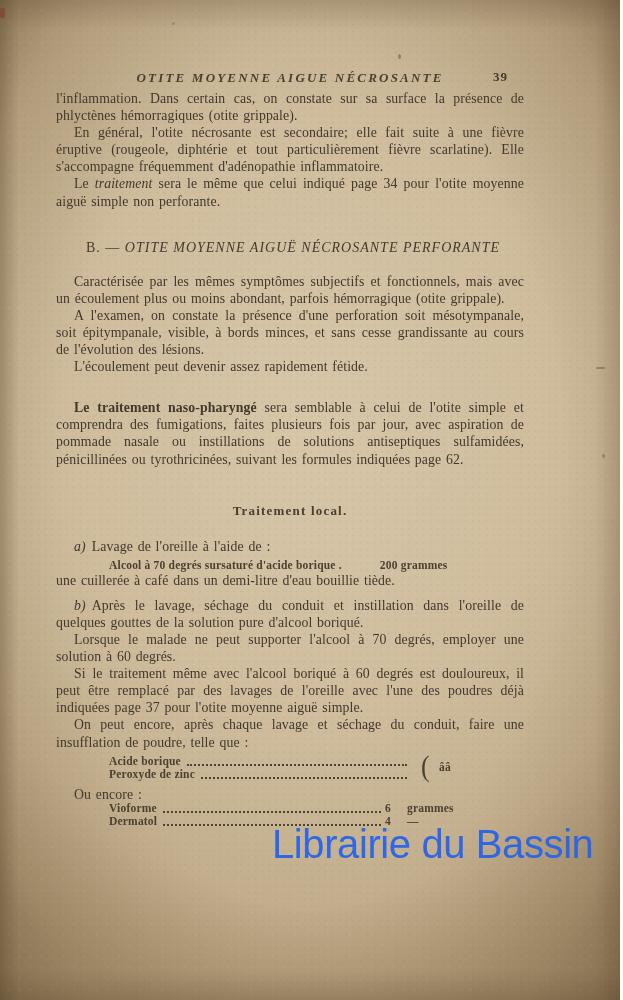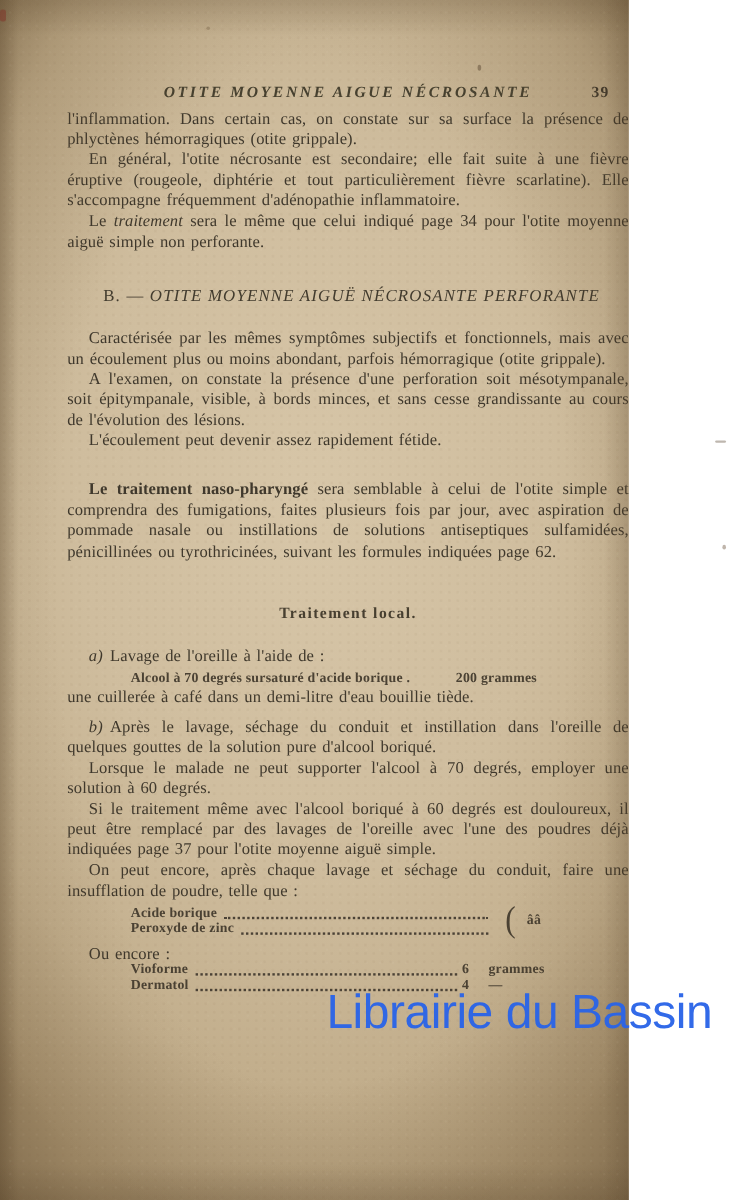--- a/index.html
+++ b/index.html
@@ -1,18 +1,18 @@
 <!DOCTYPE html>
 <html><head>
 <meta charset="utf-8">
 <style>
   html,body{margin:0;padding:0;}
   body{width:623px;height:1000px;overflow:hidden;position:relative;
        font-family:"Liberation Serif",serif;}
-  .page{position:absolute;inset:0;width:524px;height:1000px;
+  .page{position:absolute;inset:0;width:620px;height:1000px;
         background:radial-gradient(ellipse 78% 62% at 50% 42%, #d7c6a8 0%, #cfbd9e 48%, #c2ae8c 78%, #a8926f 100%);}
   
   .page::before{content:"";position:absolute;inset:0;z-index:2;pointer-events:none;
         background:
           linear-gradient(90deg, rgba(80,60,35,.30), rgba(80,60,35,0) 3%),
           linear-gradient(270deg, rgba(80,60,35,.20), rgba(80,60,35,0) 4%),
           linear-gradient(180deg, rgba(80,60,35,.22), rgba(80,60,35,0) 3%),
           linear-gradient(0deg, rgba(80,60,35,.22), rgba(80,60,35,0) 3%),
           radial-gradient(ellipse at 50% 48%, rgba(0,0,0,0) 58%, rgba(92,70,40,.18) 85%, rgba(70,50,25,.38) 100%);}
   

